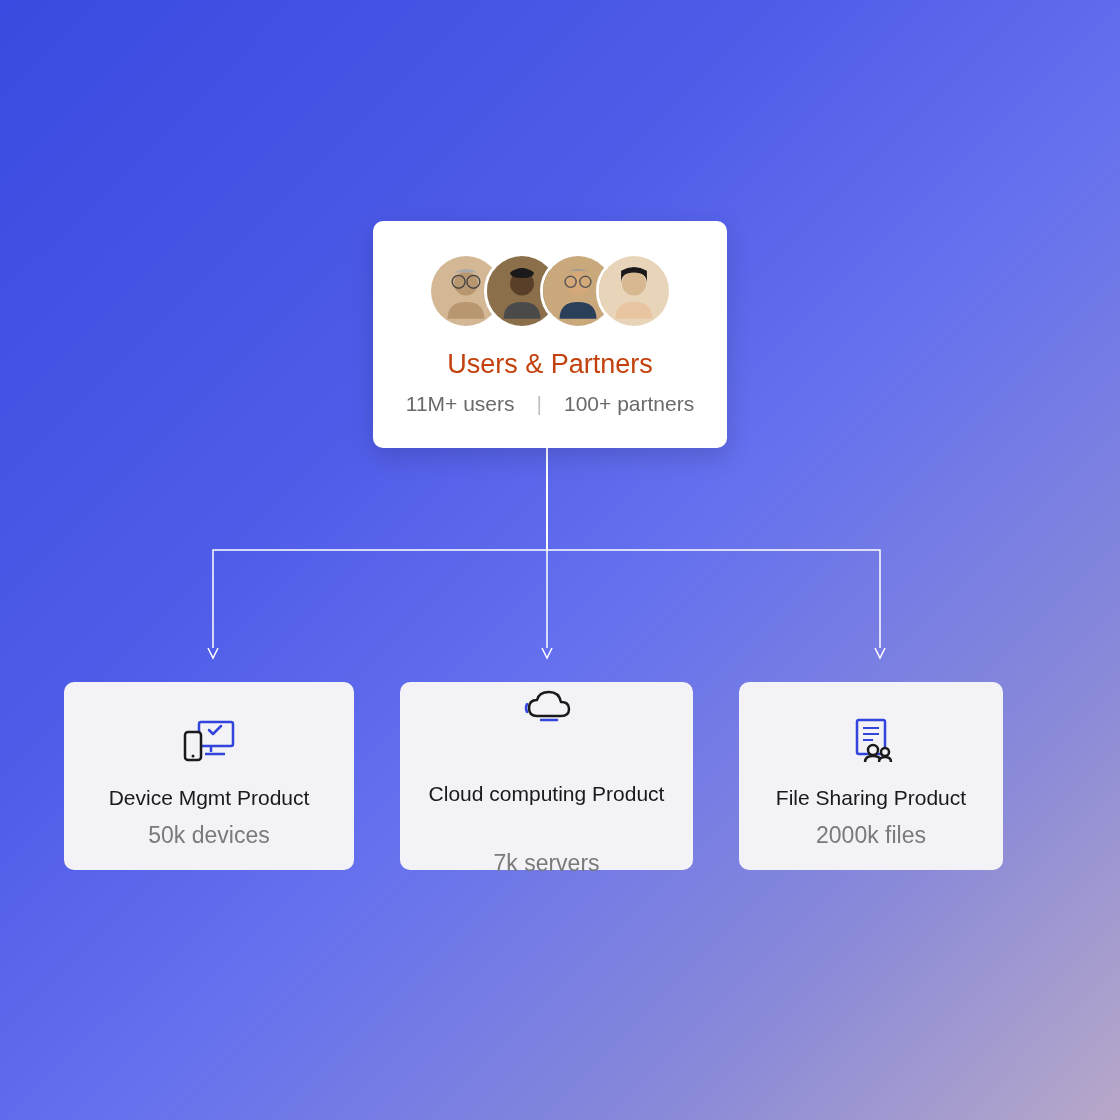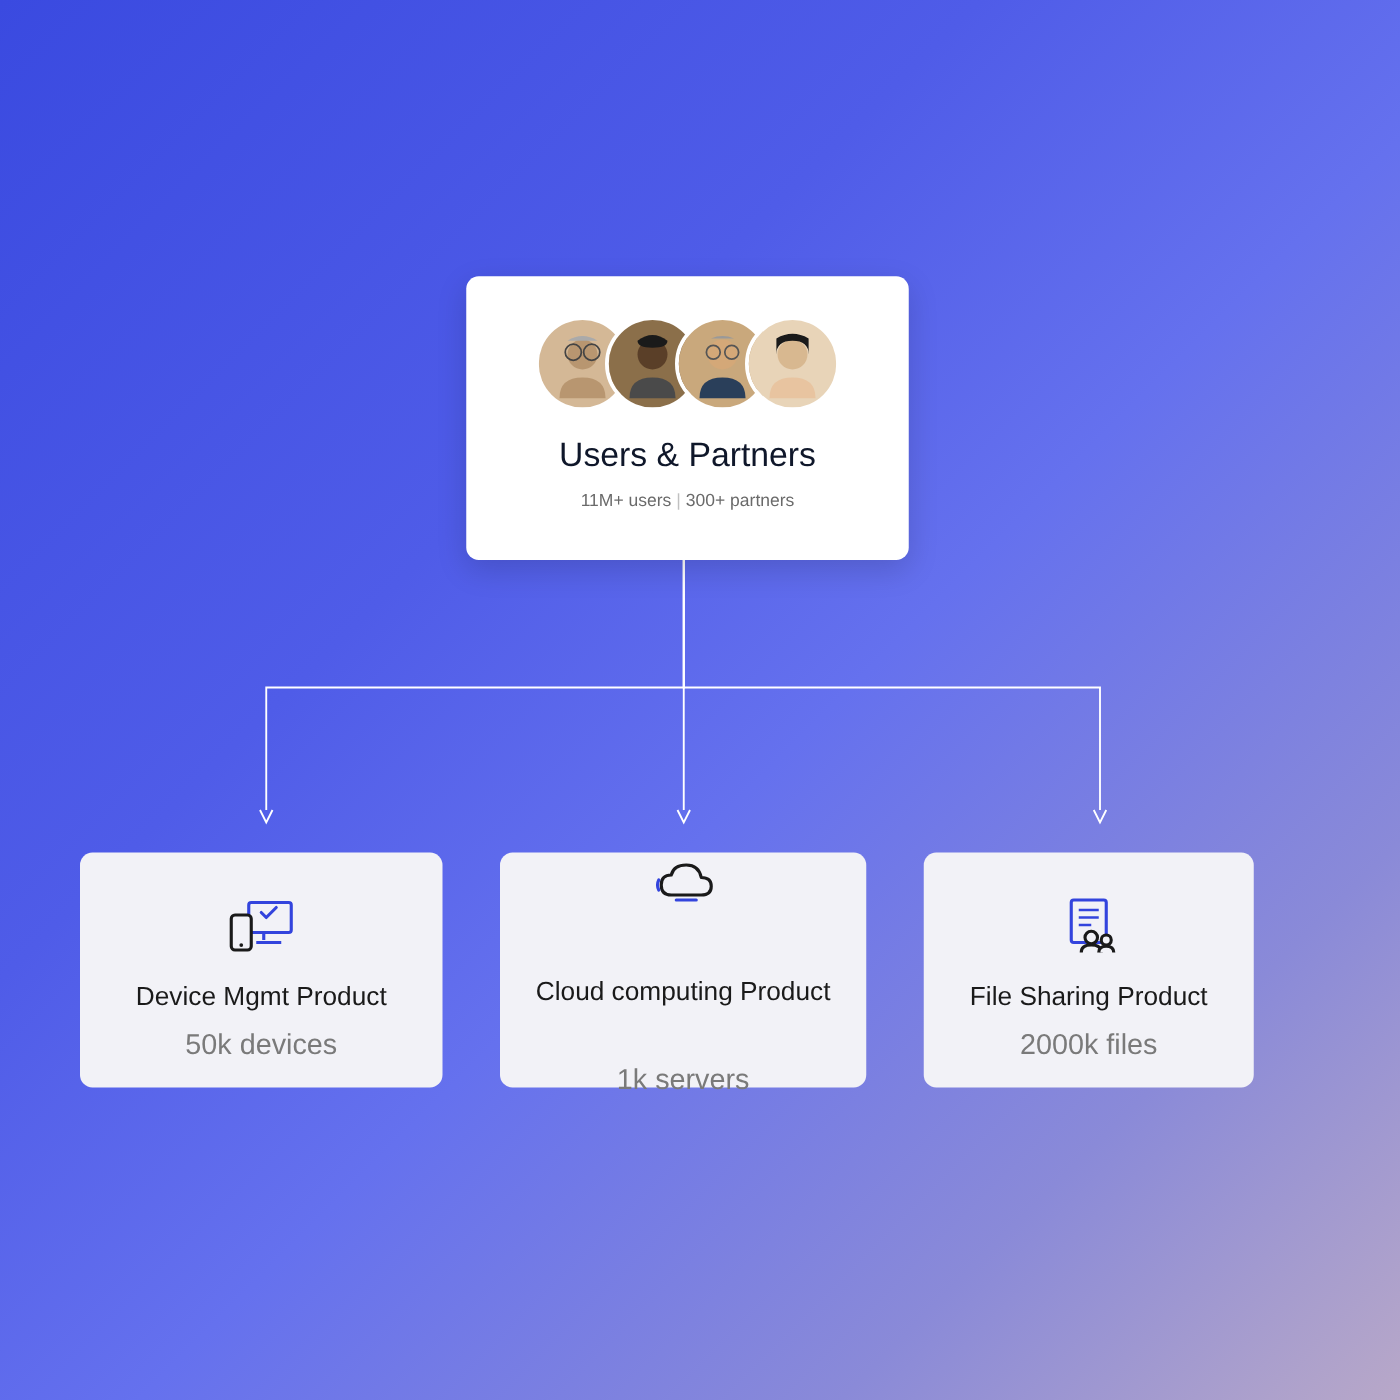--- a/index.html
+++ b/index.html
@@ -47,29 +47,29 @@
     .avatar:first-child {
       margin-left: 0;
     }
     .avatar svg {
       width: 100%;
       height: 100%;
     }
     .root-title {
       font-size: 27px;
       font-weight: 400;
-      color: #0f172a;
+      color: #c2410c;
       margin-bottom: 12px;
     }
     .root-stats {
-      font-size: 14px;
+      font-size: 21px;
       color: #6a6a6a;
       display: flex;
       align-items: flex-end;
-      gap: 4px;
+      gap: 22px;
     }
     .divider {
       color: #c0c0c0;
     }
     .connector-svg {
       position: absolute;
       left: 0;
       top: 0;
       width: 1120px;
       height: 1120px;
@@ -167,21 +167,21 @@
           <circle cx="38" cy="30" r="13" fill="#d8b890"></circle>
           <path d="M 18 68 Q 18 50 38 50 Q 58 50 58 68" fill="#e8c4a0"></path>
           <path d="M 24 16 Q 38 8 52 16 L 52 30 Q 52 18 38 18 Q 24 18 24 30 Z" fill="#1a1a1a"></path>
         </svg>
     </div>
   </div>
   <div class="root-title">Users &amp; Partners</div>
   <div class="root-stats">
     <span>11M+ users</span>
     <span class="divider">|</span>
-    <span>300+ partners</span>
+    <span>100+ partners</span>
   </div>
 </div>
 
 <div class="child-card child-card-1">
   <div class="child-icon">
     <svg width="56" height="48" viewBox="0 0 56 48">
       <rect x="18" y="6" width="34" height="24" rx="2" fill="none" stroke="#3344dd" stroke-width="2.5"></rect>
       <path d="M 30 30 L 30 36 M 24 38 L 44 38" stroke="#3344dd" stroke-width="2.5" fill="none"></path>
       <path d="M 28 14 L 32 18 L 40 10" stroke="#3344dd" stroke-width="2.5" fill="none" stroke-linecap="round" stroke-linejoin="round"></path>
       <rect x="4" y="16" width="16" height="28" rx="3" fill="#f2f2f7" stroke="#1a1a1a" stroke-width="2.5"></rect>
@@ -194,21 +194,21 @@
 
 <div class="child-card child-card-2">
   <div class="child-icon">
     <svg width="56" height="48" viewBox="0 0 56 48">
       <path d="M 18 32 Q 10 32 10 24 Q 10 16 18 16 Q 20 8 30 8 Q 40 8 42 18 Q 50 18 50 25 Q 50 32 42 32 Z" fill="none" stroke="#1a1a1a" stroke-width="2.5" stroke-linejoin="round"></path>
       <path d="M 8 20 Q 6 24 8 28" stroke="#3344dd" stroke-width="2.5" fill="none" stroke-linecap="round"></path>
       <path d="M 22 36 L 38 36" stroke="#3344dd" stroke-width="2.5" fill="none" stroke-linecap="round"></path>
     </svg>
   </div>
   <div class="child-title">Cloud computing Product</div>
-  <div class="child-stat">1k servers</div>
+  <div class="child-stat">7k servers</div>
 </div>
 
 <div class="child-card child-card-3">
   <div class="child-icon">
     <svg width="56" height="48" viewBox="0 0 56 48">
       <rect x="14" y="4" width="28" height="34" rx="2" fill="none" stroke="#3344dd" stroke-width="2.5"></rect>
       <line x1="20" y1="12" x2="36" y2="12" stroke="#3344dd" stroke-width="2"></line>
       <line x1="20" y1="18" x2="36" y2="18" stroke="#3344dd" stroke-width="2"></line>
       <line x1="20" y1="24" x2="30" y2="24" stroke="#3344dd" stroke-width="2"></line>
       <circle cx="30" cy="34" r="5" fill="#f2f2f7" stroke="#1a1a1a" stroke-width="2.5"></circle>

